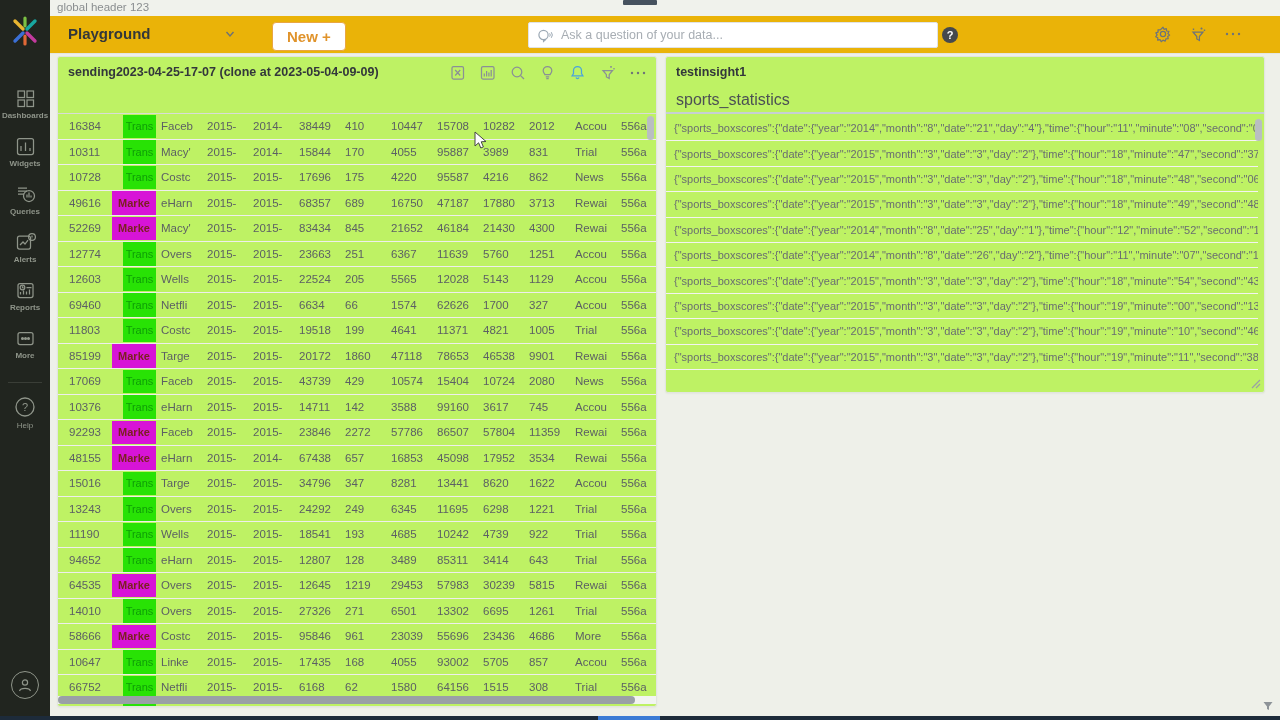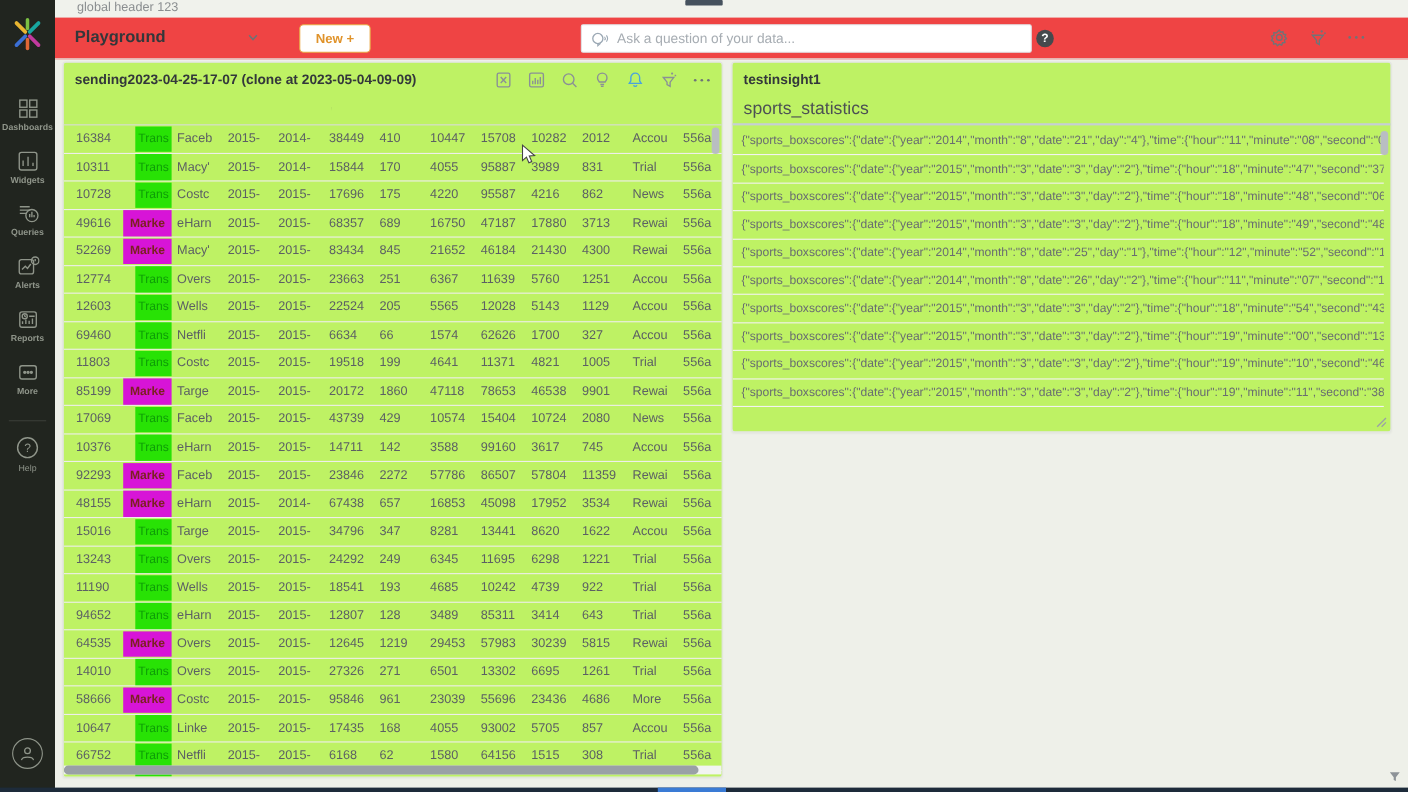--- a/index.html
+++ b/index.html
@@ -2,41 +2,41 @@
 <html style="--trans-bg: #28e205; --trans-text: #0e9d07; --marke-bg: #d714d7; --marke-text: #7b2121;"><head>
 <meta charset="utf-8">
 <style>
   * { margin:0; padding:0; box-sizing:border-box; }
   html,body { width:1280px; height:720px; overflow:hidden; }
   body { font-family:"Liberation Sans", sans-serif; background:#eef0e9; }
   .screen { position:relative; width:1280px; height:720px; background:#eef0e9; overflow:hidden; }
 
   
   .global-strip { position:absolute; left:50px; top:0; width:1230px; height:16px; background:#f0f2ec; }
-  .global-strip span { position:absolute; left:20px; top:1px; font-size:11.5px; color:#8a8e90; }
+  .global-strip span { position:absolute; left:7px; top:1px; font-size:11.5px; color:#8a8e90; }
   .top-notch { position:absolute; left:623px; top:0; width:34px; height:5px; background:#46525e; border-radius:1px; }
 
   
   .sidebar { position:absolute; left:0; top:0; width:50px; height:720px; background:#21251f; z-index:5; }
   .logo { position:absolute; left:9px; top:14px; width:32px; height:34px; }
   .side-items { position:absolute; top:80px; left:0; width:50px; }
   .side-item { width:50px; height:48px; display:flex; flex-direction:column; align-items:center; justify-content:center; cursor:pointer;font-weight:bold; }
   .side-item svg { width:21px; height:21px; stroke:#8f958a; fill:none; stroke-width:1.3; }
   .side-item .lbl { font-size:8px; color:#8f958a; margin-top:2px; white-space:nowrap; }
   .side-divider { position:absolute; top:382px; left:8px; width:34px; border-top:1px solid #3a3e37; }
   .side-help { position:absolute; top:396px; left:0; width:50px; height:48px; display:flex; flex-direction:column; align-items:center; cursor:pointer; }
   .side-help svg { width:22px; height:22px; }
   .side-help .lbl { font-size:8px; color:#8f958a; margin-top:3px; }
   .avatar { position:absolute; left:11px; top:671px; width:28px; height:28px; border-radius:50%; border:1.4px solid #8f958a; display:flex; align-items:center; justify-content:center; cursor:pointer; }
 
   
-  .topbar { position:absolute; left:50px; top:16px; width:1230px; height:38px; background:#ef4444; border-bottom:1px solid #e3e6e1; z-index:4; }
+  .topbar { position:absolute; left:50px; top:16px; width:1230px; height:38px; background:#eab308; border-bottom:1px solid #e3e6e1; z-index:4; }
   .workspace { position:absolute; left:18px; top:9px; font-size:15px; font-weight:bold; color:#33373a; cursor:pointer; }
   .ws-chevron { position:absolute; left:174px; top:12px; width:12px; height:12px; }
-  .new-btn { position:absolute; left:222px; top:6px; padding:5px 14px; border:1px solid #e9a642; border-radius:4px; color:#e0932b; font-size:12px; font-weight:bold; background:#fff; cursor:pointer; }
+  .new-btn { position:absolute; left:222px; top:6px; padding:5px 14px; border:1px solid #e9a642; border-radius:4px; color:#e0932b; font-size:15px; font-weight:bold; background:#fff; cursor:pointer; }
   .search-box { position:absolute; left:478px; top:6px; width:410px; height:26px; border:1px solid #e0e3e6; border-radius:2px; background:#fff; display:flex; align-items:center; padding-left:8px; cursor:text; }
   .search-box .ph { font-size:12.5px; color:#a7adb3; margin-left:7px; }
   .help-badge { position:absolute; left:892px; top:11px; width:16px; height:16px; border-radius:50%; background:#45494d; color:#fff; font-size:11px; font-weight:bold; text-align:center; line-height:16px; cursor:pointer; }
   .top-right-icons { position:absolute; right:38px; top:9px; display:flex; gap:17px; }
   .top-right-icons .ticon { width:18px; height:18px; color:#6e7478; cursor:pointer; }
   .top-right-icons svg { width:18px; height:18px; stroke:#6e7478; fill:none; stroke-width:1.3; }
 
   
   .card { position:absolute; background:#bef264; border:1px solid #e2e5df; border-radius:3px; box-shadow:0 1px 2px rgba(0,0,0,0.04); }
   .table-card { left:57px; top:56px; width:600px; height:651px; overflow:hidden; }

